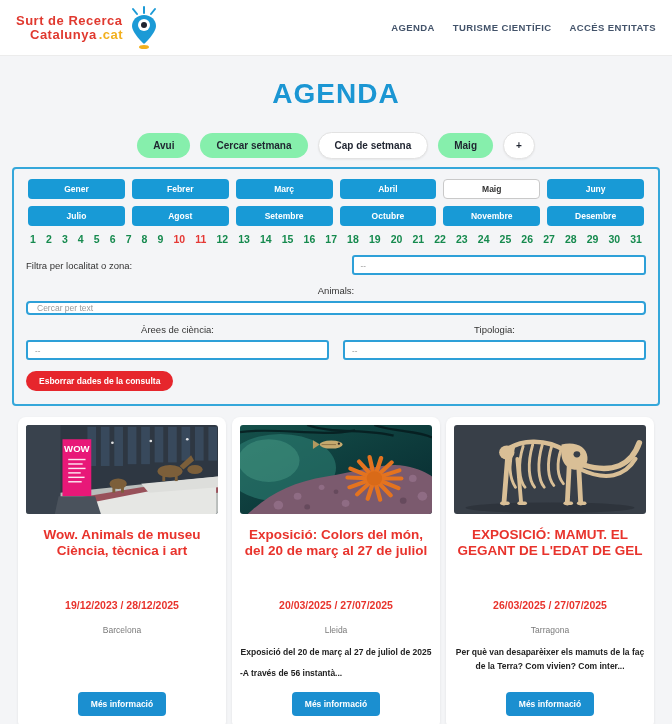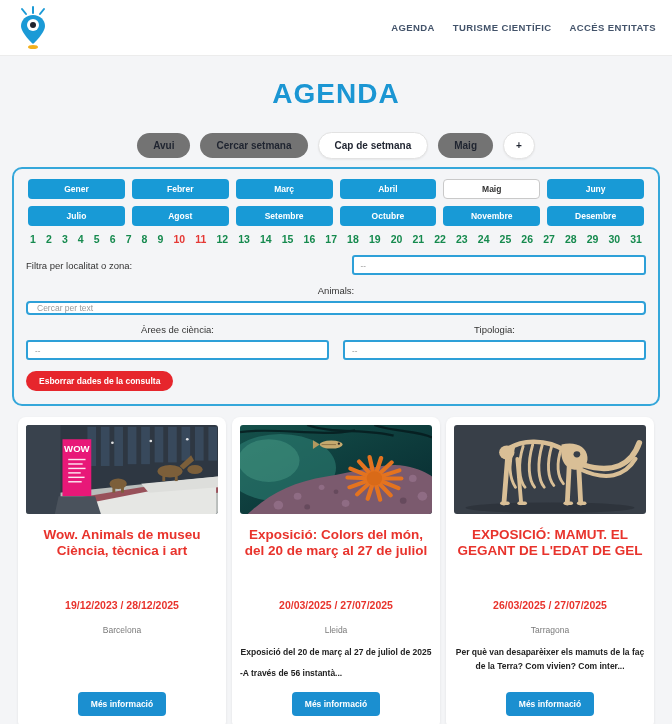--- a/index.html
+++ b/index.html
@@ -17,26 +17,26 @@
   .nav { display:flex; gap:18px; }
   .nav a { text-decoration:none; color:#43536a; font-size:9.5px; font-weight:600;
            letter-spacing:.4px; }
 
   
   .page-title { margin-top:22px; text-align:center; color:#1b96d3; font-size:28px;
                 font-weight:800; letter-spacing:1px; }
   .pills { display:flex; justify-content:center; align-items:center; gap:10px; margin-top:22px; }
   .pill { font-size:10px; font-weight:bold; color:#1f2430; padding:7px 16px;
           border-radius:14px; cursor:pointer; }
-  .pill-active { background:#737373; }
+  .pill-active { background:#86efac; }
   .pill-inactive { background:#fff; border:1px solid #e2e2e2; box-shadow:0 1px 2px rgba(0,0,0,.06); }
   .pill-plus { padding:7px 12px; }
 
   
-  .panel { margin:8px 12px 0; border:2px solid #35a7da; border-radius:10px; padding:8px 8px 6px; }
+  .panel { margin:8px 12px 0; border:2px solid #35a7da; border-radius:4px; padding:8px 8px 6px; }
   .months { display:grid; grid-template-columns:repeat(6,1fr); gap:7px; margin:2px 6px 6px; }
   .month { background:#189ad6; color:#fff; font-size:8.5px; font-weight:bold; border:none;
            padding:5px 0; text-align:center; border-radius:4px; cursor:pointer;
            font-family:"Liberation Sans", sans-serif; }
   .month-selected { background:#fff; color:#333; border:1px solid #c9c9c9; padding:4px 0; }
   .days { display:flex; justify-content:space-between; margin:7px 8px 10px; }
   .day { font-size:10.5px; font-weight:bold; color:#168a4e; cursor:pointer; }
   .day-hl { color:#e53935; }
 
   .frow1 { display:flex; align-items:center; margin:6px 4px 0; }
@@ -76,20 +76,24 @@
   .card-btn { margin-top:auto; background:#1b8fd0; color:#fff; border:none; font-size:8.5px;
               font-weight:bold; padding:7px 13px; border-radius:4px; cursor:pointer;
               font-family:"Liberation Sans", sans-serif; }
   .card-btn-wrap { margin-top:14px; display:flex; flex:1; align-items:flex-end; }
 </style>
 </head>
 <body>
 
 <div class="header">
   <div class="logo">
+    <div class="logo-text">
+      <div class="logo-l1">Surt de Recerca</div>
+      <div class="logo-l2"><span>Catalunya</span><span class="logo-tld">.cat</span></div>
+    </div>
     <svg width="34" height="44" viewBox="0 0 34 44">
       <g stroke="#1b9ad6" stroke-width="2" stroke-linecap="round">
         <line x1="10" y1="8" x2="6" y2="3"></line>
           <line x1="17" y1="7" x2="17" y2="1"></line>
           <line x1="24" y1="8" x2="28" y2="3"></line>
       </g>
       <path d="M17 9 C10 9 5 14 5 20 C5 27 17 38 17 38 C17 38 29 27 29 20 C29 14 24 9 17 9 Z" fill="#1b9ad6"></path>
       <circle cx="17" cy="19" r="6" fill="#fff"></circle>
       <circle cx="17" cy="19" r="3" fill="#1f2430"></circle>
       <ellipse cx="17" cy="41" rx="5" ry="2" fill="#f2b01e"></ellipse>

